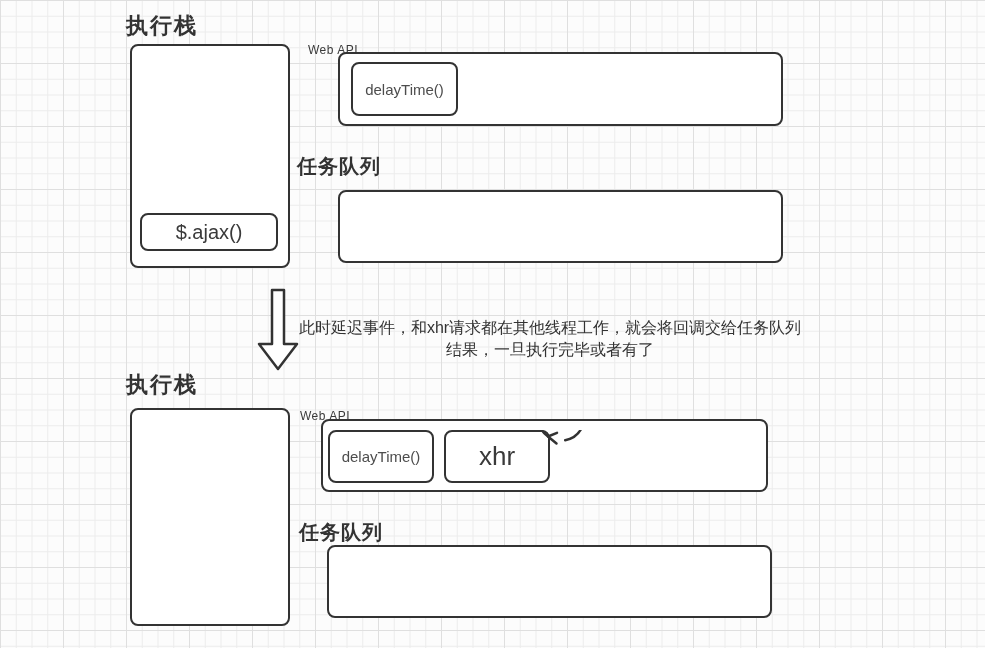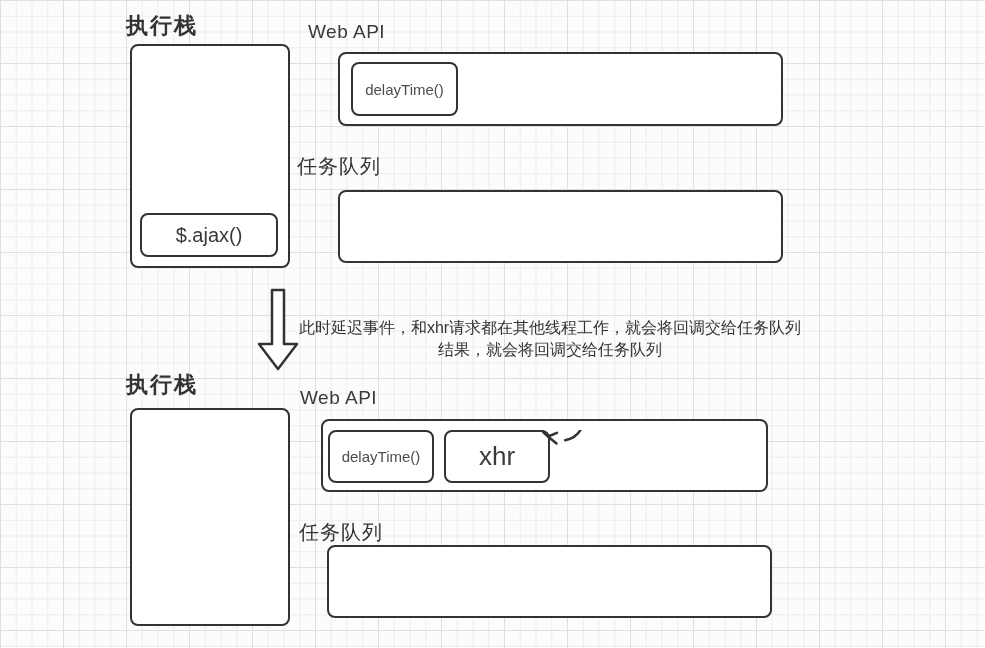--- a/index.html
+++ b/index.html
@@ -28,31 +28,31 @@
     border-radius: 8px;
     box-sizing: border-box;
     margin-left: 48px;
   }
   .label {
     position: absolute;
     white-space: nowrap;
     color: #333333;
   }
   .label-cn-lg { font-size: 22px; font-weight: 700; letter-spacing: 2px; }
-  .label-cn-md { font-size: 20px; font-weight: 400; letter-spacing: 1px; }
-  .label-en    { font-size: 19px; font-weight: 500; color: #3a3a3a; letter-spacing: 0.5px; }
+  .label-cn-md { font-size: 20px; font-weight: 700; letter-spacing: 1px; }
+  .label-en    { font-size: 12px; font-weight: 500; color: #3a3a3a; letter-spacing: 0.5px; margin-top: 22px; }
   .centered-text {
     display: flex;
     align-items: center;
     justify-content: center;
   }
   
   .top-stack-label   { left: 82px;  top: 11px;  width: 160px; text-align: center; }
   .top-stack-box     { left: 82px;  top: 44px;  width: 160px; height: 224px; }
-  .top-ajax-item     { left: 92px;  top: 213px; width: 138px; height: 44px; font-size: 20px; color: #3a3a3a; }
+  .top-ajax-item     { left: 92px;  top: 213px; width: 138px; height: 38px; font-size: 20px; color: #3a3a3a; }
   .top-webapi-label  { left: 308px; top: 21px; }
   .top-webapi-box    { left: 290px; top: 52px;  width: 445px; height: 74px; }
   .top-delay-item    { left: 303px; top: 62px;  width: 107px; height: 54px; font-size: 15px; color: #4d4d4d; }
   .top-queue-label   { left: 297px; top: 153px; }
   .top-queue-box     { left: 290px; top: 190px; width: 445px; height: 73px; }
   
   .flow-arrow        { left: 256px; top: 288px; width: 44px; height: 84px; }
   .note-text {
     left: 285px; top: 317px; width: 530px;
     font-size: 16px; line-height: 22px;
@@ -89,21 +89,21 @@
   <div class="label label-cn-md top-queue-label">任务队列</div>
 
   <div class="shape top-queue-box"></div>
 
   <svg class="abs flow-arrow" viewBox="0 0 44 84">
     <polygon points="16,2 28,2 28,56 41,56 22,81 3,56 16,56" fill="#ffffff" stroke="#333333" stroke-width="2.5" stroke-linejoin="round"></polygon>
   </svg>
 
   <div class="label note-text">
     <div>此时延迟事件，和xhr请求都在其他线程工作，就会将回调交给任务队列</div>
-    <div>结果，就会将回调交给任务队列</div>
+    <div>结果，一旦执行完毕或者有了</div>
   </div>
 
   <div class="label label-cn-lg bot-stack-label">执行栈</div>
 
   <div class="shape bot-stack-box"></div>
 
   <div class="label label-en bot-webapi-label">Web API</div>
 
   <div class="shape bot-webapi-box"></div>
 

